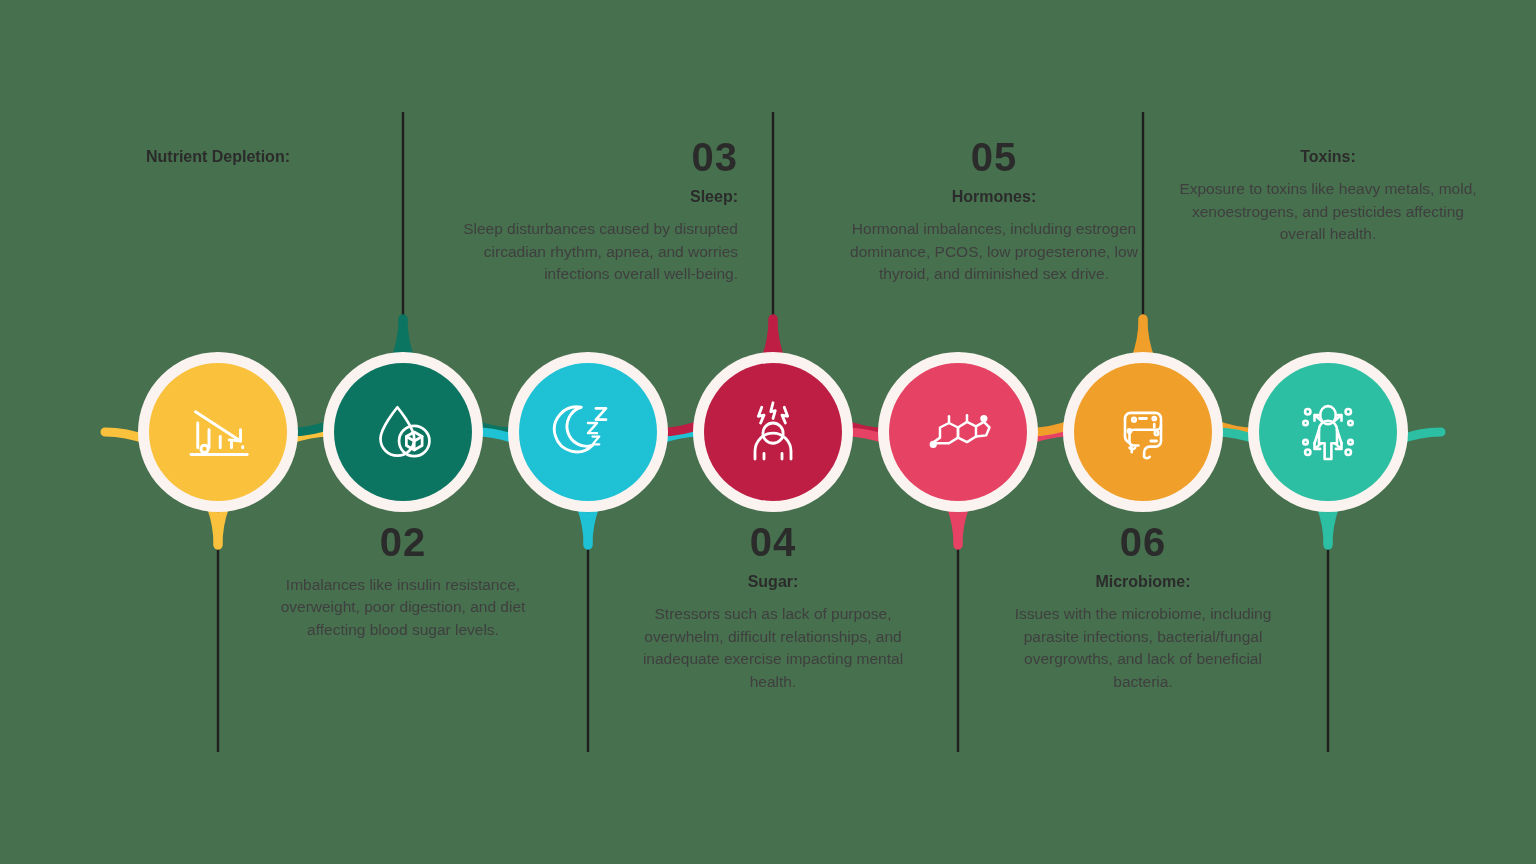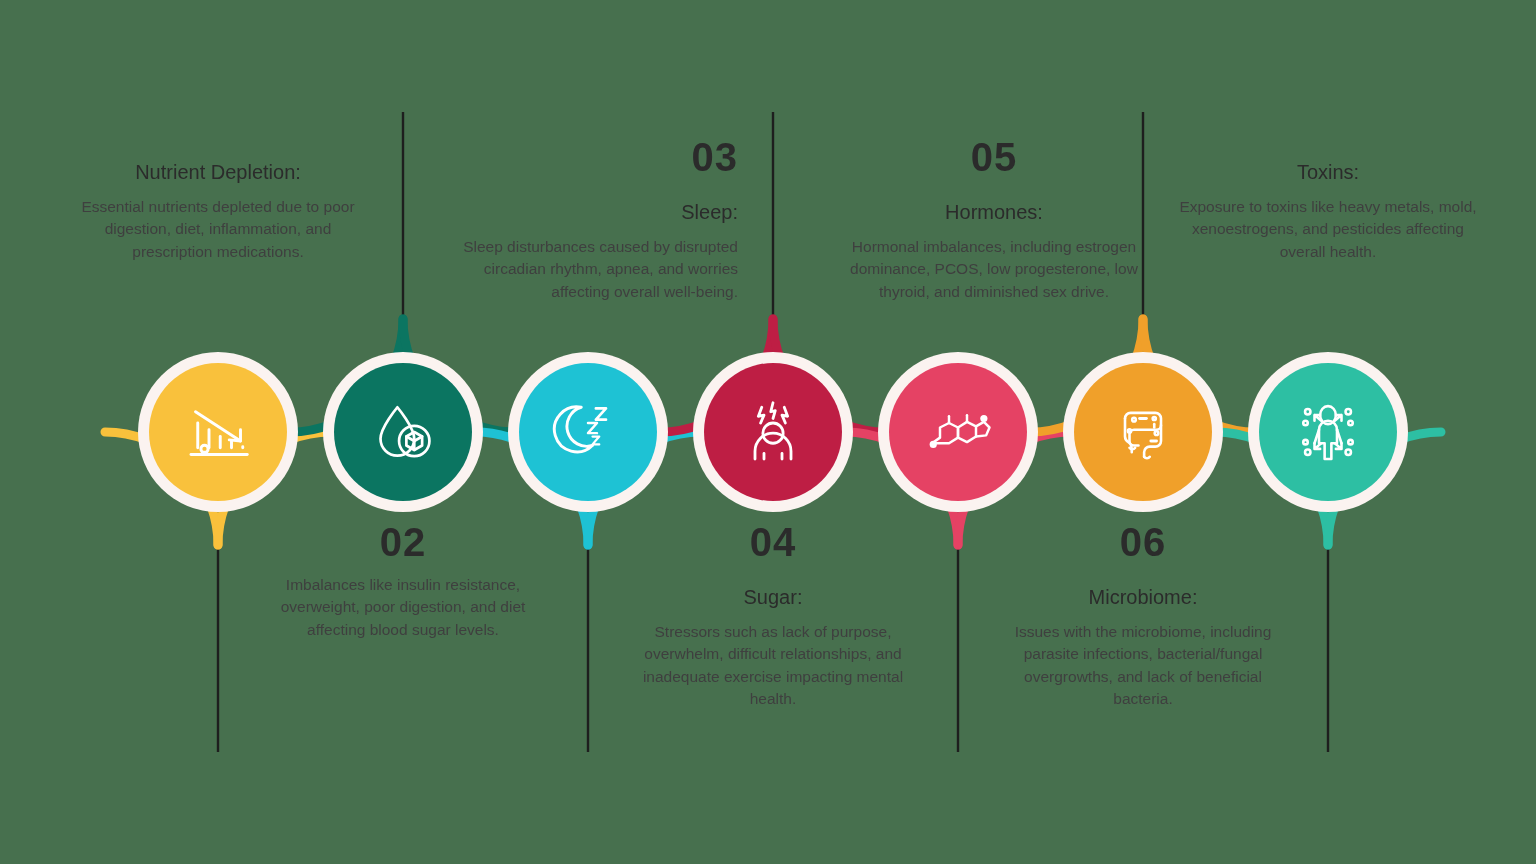--- a/index.html
+++ b/index.html
@@ -71,25 +71,25 @@
 
   .num {
     font-size: 40px;
     font-weight: 700;
     color: #2B2B2B;
     letter-spacing: 1px;
     line-height: 1;
   }
 
   .title {
-    font-size: 20px;
-    font-weight: 400;
+    font-size: 16px;
+    font-weight: 700;
     color: #2B2B2B;
     line-height: 1.15;
-    margin-top: 24px;
+    margin-top: 11px;
   }
 
   .desc {
     font-size: 15.5px;
     font-weight: 500;
     color: #3F3F3F;
     line-height: 1.45;
     margin-top: 12px;
   }
 
@@ -249,30 +249,29 @@
       <circle cx="12" cy="41" r="2"></circle>
       <circle cx="52" cy="41" r="2"></circle>
     </svg>
           </span>
         </div>
       </div>
     </div>
   <div id="blocks">
       <div class="block top" style="left: 68px; top: 137px;">
         <div class="title">Nutrient Depletion:</div>
-        <div class="desc">Essential nutrients depleted due to poor digestion, diet, inflammation, and prescription medications.</div>
       </div>
       <div class="block bottom" style="left: 253px; top: 522px;">
         <div class="num">02</div>
         <div class="desc">Imbalances like insulin resistance, overweight, poor digestion, and diet affecting blood sugar levels.</div>
       </div>
       <div class="block top" style="left: 438px; top: 137px; text-align: right;">
         <div class="num">03</div>
         <div class="title">Sleep:</div>
-        <div class="desc">Sleep disturbances caused by disrupted circadian rhythm, apnea, and worries affecting overall well-being.</div>
+        <div class="desc">Sleep disturbances caused by disrupted circadian rhythm, apnea, and worries infections overall well-being.</div>
       </div>
       <div class="block bottom" style="left: 623px; top: 522px;">
         <div class="num">04</div>
         <div class="title">Sugar:</div>
         <div class="desc">Stressors such as lack of purpose, overwhelm, difficult relationships, and inadequate exercise impacting mental health.</div>
       </div>
       <div class="block top" style="left: 844px; top: 137px;">
         <div class="num">05</div>
         <div class="title">Hormones:</div>
         <div class="desc">Hormonal imbalances, including estrogen dominance, PCOS, low progesterone, low thyroid, and diminished sex drive.</div>

